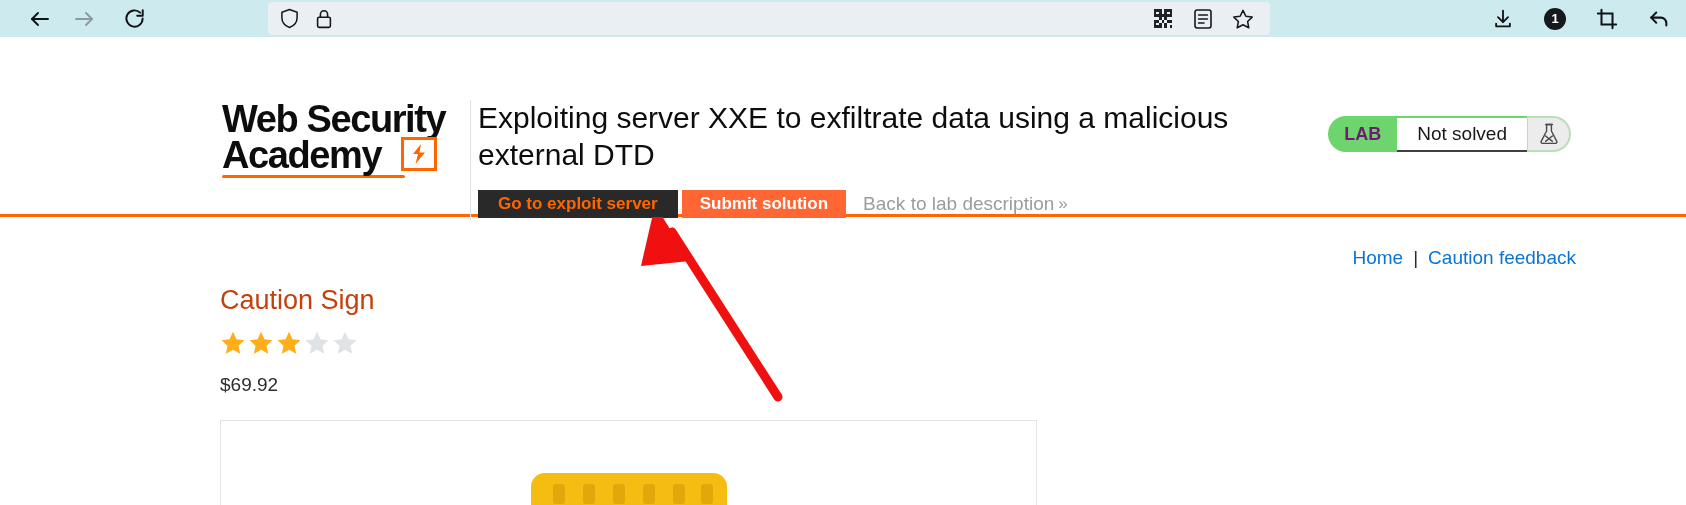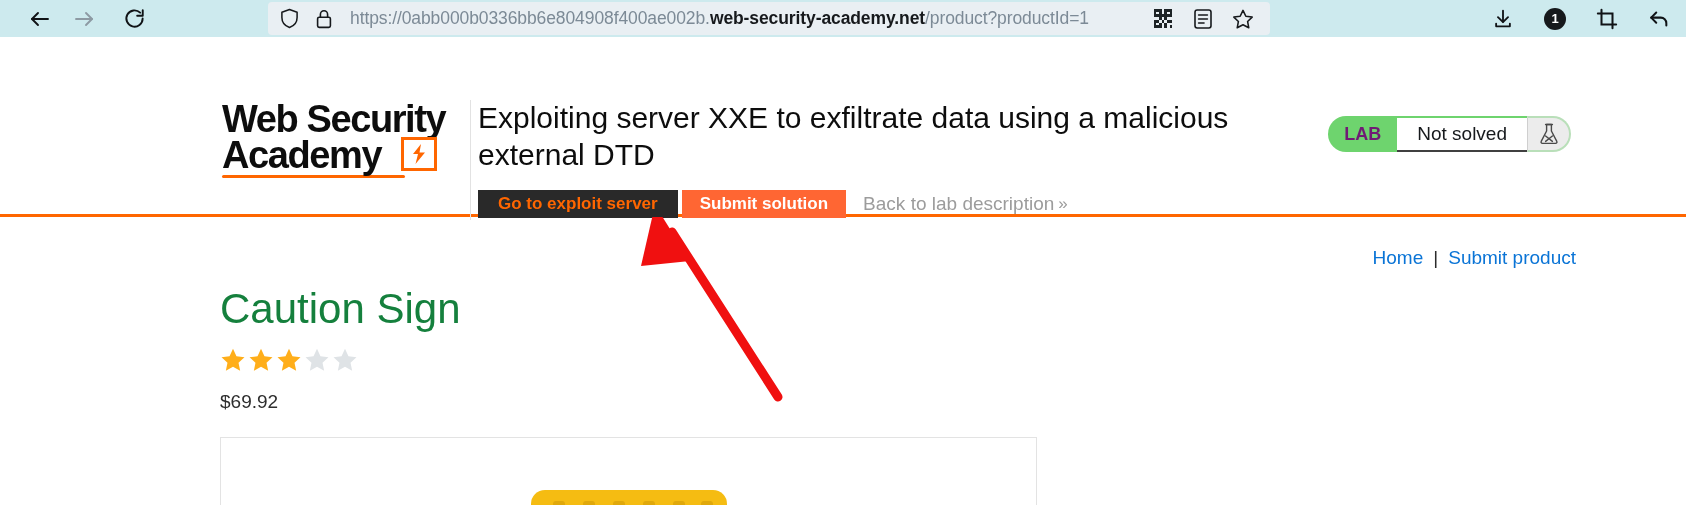--- a/index.html
+++ b/index.html
@@ -131,21 +131,21 @@
   .top-links{
     position:absolute;right:110px;top:30px;
     font-size:19px;color:#0a74d6;display:flex;align-items:center;gap:10px;
     font-family:"Liberation Sans", sans-serif;
   }
   .top-links a{color:#0a74d6;text-decoration:none;cursor:pointer;}
   .top-links .sep{color:#2b2b2b;}
 
   .product{position:absolute;left:220px;top:68px;width:820px;}
   .product-title{
-    font-size:42px;color:#15803d;font-weight:400;margin:0;
+    font-size:27px;color:#c2410c;font-weight:400;margin:0;
     font-family:"Liberation Sans", sans-serif;
   }
   .stars{margin-top:14px;display:flex;gap:2px;}
   .star{width:26px;height:26px;display:block;}
   .price{
     margin-top:18px;font-size:19px;color:#2e2e2e;
     font-family:"Liberation Sans", sans-serif;
   }
   .product-img{
     margin-top:24px;width:815px;height:120px;border:1px solid #e3e3e3;border-bottom:0;
@@ -191,21 +191,20 @@
       <svg width="19" height="21" viewBox="0 0 20 22" fill="none" stroke="#16191c" stroke-width="1.6" stroke-linejoin="round">
         <path d="M10 1.5 L18 4.4 V10 c0 5.4 -3.6 9 -8 10.5 C5.6 19 2 15.4 2 10 V4.4 Z"></path>
       </svg>
     </span>
     <span class="lock">
       <svg width="16" height="20" viewBox="0 0 16 20" fill="none" stroke="#16191c" stroke-width="1.6">
         <rect x="1.6" y="8.2" width="12.8" height="10.2" rx="1.6"></rect>
         <path d="M4.4 8.2 V5.4 a3.6 3.6 0 0 1 7.2 0 V8.2"></path>
       </svg>
     </span>
-    <span class="url-text"><span>https://0abb000b0336bb6e804908f400ae002b.</span><b>web-security-academy.net</b><span>/product?productId=1</span></span>
 
     <div class="urlbar-icons">
       <span class="ib">
         <span class="qr">
           <i class="on"></i>
             <i class="on"></i>
             <i class="on"></i>
             <i></i>
             <i class="on"></i>
             <i class="on"></i>
@@ -341,21 +340,21 @@
       </div>
 
     </div>
   </div>
 
   <div class="content">
 
     <div class="top-links">
       <a>Home</a>
       <span class="sep">|</span>
-      <a>Submit product</a>
+      <a>Caution feedback</a>
     </div>
 
     <div class="product">
       <h1 class="product-title">Caution Sign</h1>
 
       <div class="stars">
         <span class="star">
           <svg viewBox="0 0 24 24" width="26" height="26">
               <polygon points="12,1.7 15.2,8.6 22.6,9.5 17.1,14.6 18.6,22 12,18.3 5.4,22 6.9,14.6 1.4,9.5 8.8,8.6" fill="#ffae1a"></polygon>
             </svg>

